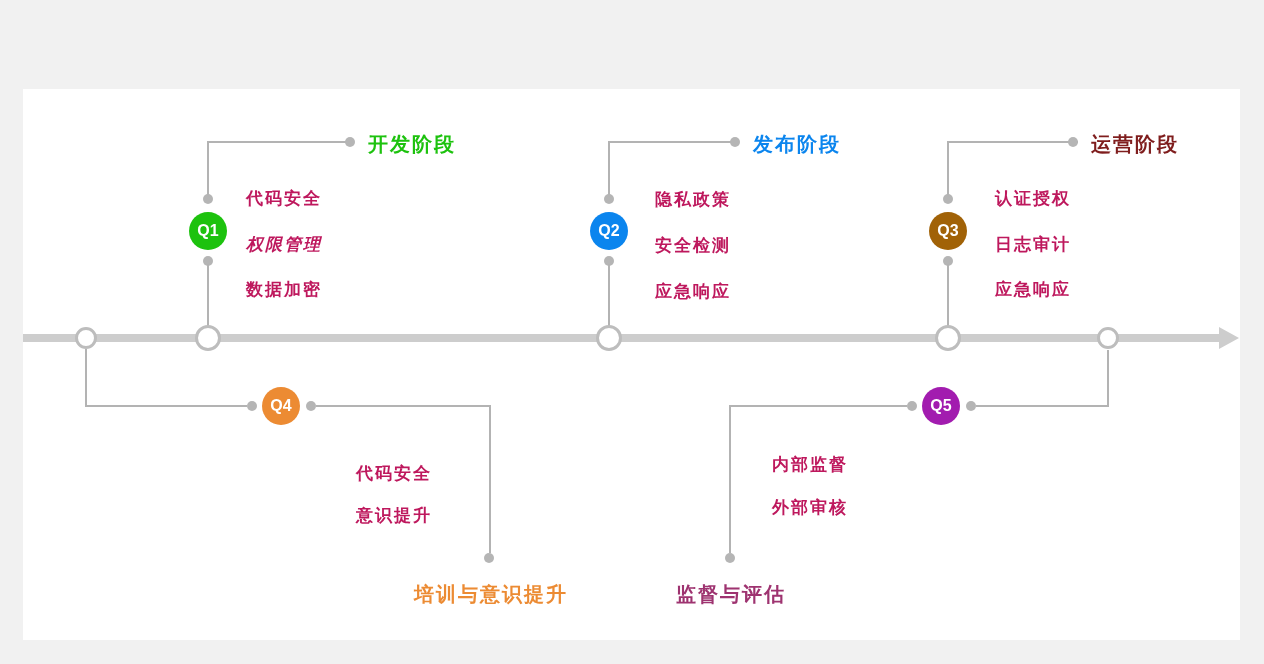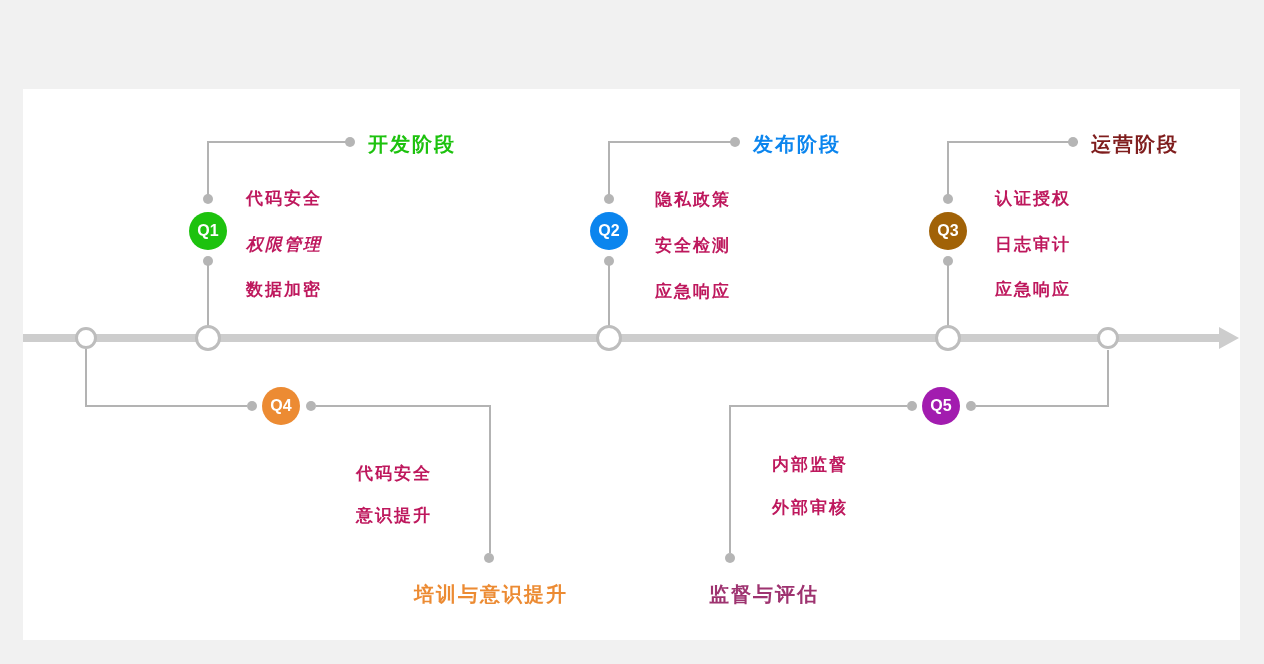--- a/index.html
+++ b/index.html
@@ -122,21 +122,21 @@
   <div class="item" style="left:356px;top:506px;">意识提升</div>
 
   <div class="ln" style="left:730px;top:405px;width:177px;height:2px;"></div>
   <div class="ln" style="left:729px;top:405px;width:2px;height:148px;"></div>
   <div class="dot" style="left:725px;top:553px;"></div>
   <div class="dot" style="left:907px;top:401px;"></div>
   <div class="badge purple" style="left:922px;top:387px;">Q5</div>
   <div class="dot" style="left:966px;top:401px;"></div>
   <div class="ln" style="left:976px;top:405px;width:133px;height:2px;"></div>
   <div class="ln" style="left:1107px;top:350px;width:2px;height:56px;"></div>
-  <div class="stage-label purple centered" style="left:764px;top:581px;">监督与评估</div>
+  <div class="stage-label purple centered" style="left:731px;top:581px;">监督与评估</div>
   <div class="item" style="left:772px;top:455px;">内部监督</div>
   <div class="item" style="left:772px;top:498px;">外部审核</div>
 
   <div class="tl-node sm" style="left:75px;top:327px;"></div>
   <div class="tl-node lg" style="left:195px;top:325px;"></div>
   <div class="tl-node lg" style="left:596px;top:325px;"></div>
   <div class="tl-node lg" style="left:935px;top:325px;"></div>
   <div class="tl-node sm" style="left:1097px;top:327px;"></div>
 
 </div>

